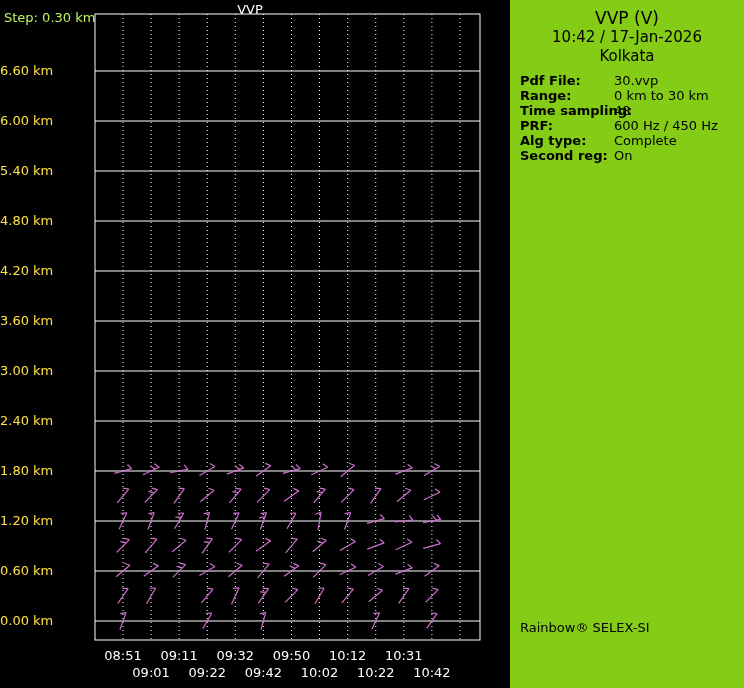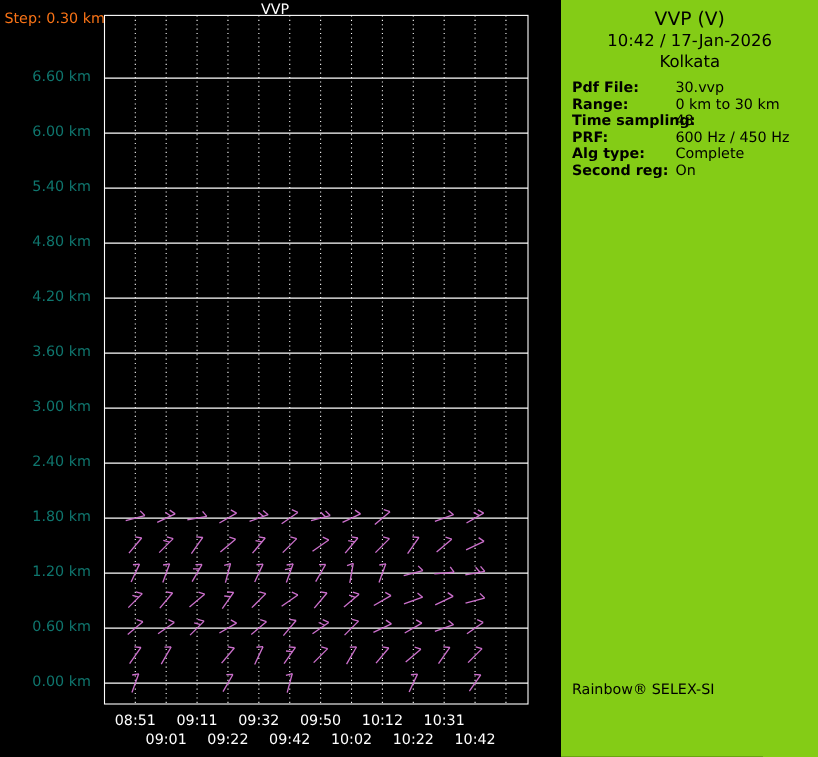--- a/index.html
+++ b/index.html
@@ -1,22 +1,22 @@
 <!DOCTYPE html>
 <html><head>
 <meta charset="utf-8">
 <style>
   html,body{margin:0;padding:0;background:#000;}
   body{width:744px;height:688px;overflow:hidden;font-family:"DejaVu Sans", sans-serif;}
   .app{position:relative;width:617px;height:688px;display:flex;}
   .chart-area{position:relative;width:510px;height:688px;background:#000;color:#fff;flex:0 0 auto;}
   .chart-area svg{position:absolute;left:0;top:0;}
   .chart-title{position:absolute;left:190px;top:2px;width:120px;text-align:center;font-size:13px;color:#fff;}
-  .step-label{position:absolute;left:4px;top:10px;font-size:13px;color:#f97316;white-space:nowrap;}
-  .ylab{position:absolute;left:12px;width:88px;text-align:center;font-size:13px;height:16px;line-height:16px;color:#0f766e;white-space:nowrap;}
+  .step-label{position:absolute;left:4px;top:10px;font-size:13px;color:#bef264;white-space:nowrap;}
+  .ylab{position:absolute;left:0;width:88px;text-align:left;font-size:13px;height:16px;line-height:16px;color:#fde047;white-space:nowrap;}
   .xlab{position:absolute;width:44px;text-align:center;font-size:13px;height:15px;line-height:15px;color:#fff;white-space:nowrap;}
   .info-panel{position:relative;width:234px;height:688px;background:#ececec;color:#000;flex:0 0 auto;}
   .panel-title{padding-top:8px;text-align:center;font-size:17px;line-height:20px;}
   .panel-sub{text-align:center;font-size:15px;line-height:19px;}
   #fields{margin:7px 8px 0 10px;font-size:13px;}
   .frow{display:flex;line-height:15px;}
   .flabel{width:94px;flex:0 0 auto;white-space:nowrap;font-weight:bold;}
   .fvalue{white-space:nowrap;}
   .footer{position:absolute;left:10px;top:620px;font-size:13px;}
 </style>

